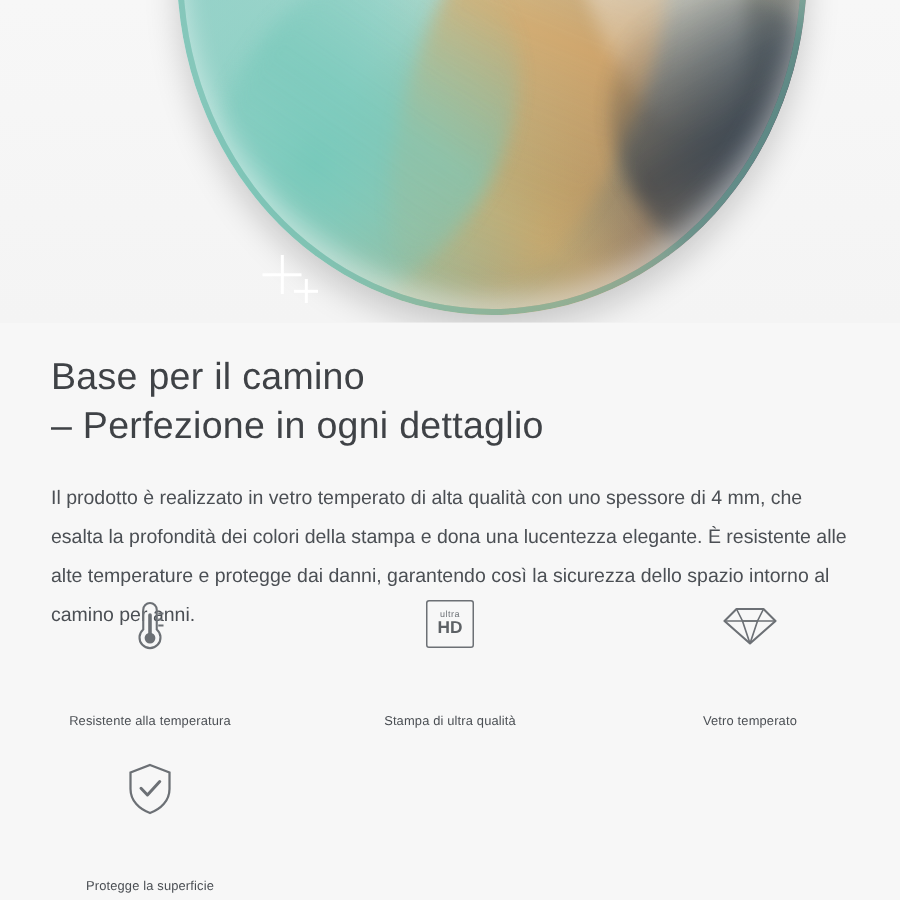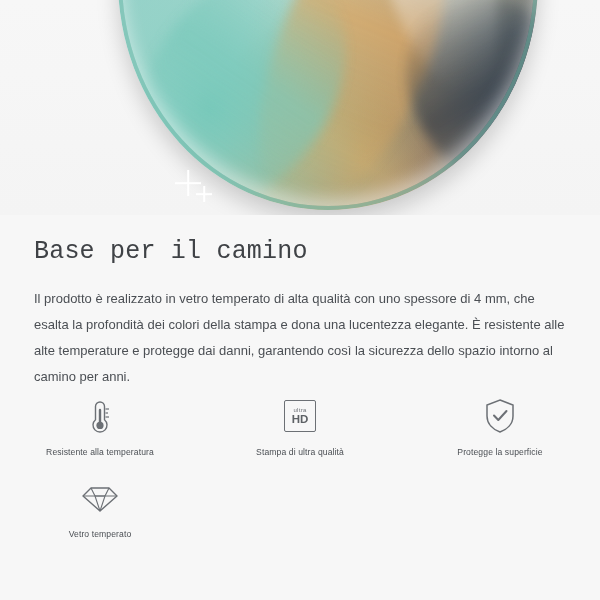--- a/index.html
+++ b/index.html
@@ -98,21 +98,21 @@
   .content {
     position: absolute;
     left: 0;
     top: 215px;
     width: 600px;
     padding: 0 34px;
     box-sizing: border-box;
   }
   .title {
     margin: 20px 0 0 0;
-    font-family: Liberation Mono, monospace;
+    font-family: Liberation Sans, sans-serif;
     font-size: 25px;
     line-height: 1.32;
     color: #3f4246;
     font-weight: 400;
     letter-spacing: .2px;
   }
   .title .line2 { display: block; }
   .desc {
     margin: 18px 0 0 0;
     font-size: 13px;
@@ -129,20 +129,21 @@
     width: 600px;
     display: grid;
     grid-template-columns: repeat(3, 1fr);
     row-gap: 18px;
   }
   .feature {
     display: flex;
     flex-direction: column;
     align-items: center;
     justify-content: flex-start;
+    gap: 28px;
   }
   .feature .ico {
     height: 46px;
     display: flex;
     align-items: center;
     justify-content: center;
   }
   .feature .cap {
     margin-top: 8px;
     font-size: 8.6px;
@@ -179,20 +180,21 @@
       <div class="glass-streak s4"></div>
       <div class="glass-edge"></div>
     </div>
     <div class="sparkle sp1"></div>
     <div class="sparkle sp2"></div>
   </div>
 
   <div class="content">
     <h1 class="title">
       <span>Base per il camino</span>
+      <span class="line2">– Perfezione in ogni dettaglio</span>
     </h1>
     <p class="desc">Il prodotto è realizzato in vetro temperato di alta qualità con uno spessore di 4 mm, che esalta la profondità dei colori della stampa e dona una lucentezza elegante. È resistente alle alte temperature e protegge dai danni, garantendo così la sicurezza dello spazio intorno al camino per anni.</p>
   </div>
 
   <div class="features">
 
     <div class="feature">
       <div class="ico">
         <svg width="34" height="40" viewBox="0 0 34 40">
           <path d="M17 6 a4.5 4.5 0 0 1 4.5 4.5 v13.2 a7 7 0 1 1 -9 0 V10.5 A4.5 4.5 0 0 1 17 6 z" fill="none" stroke="#6c7075" stroke-width="1.4"></path>
@@ -211,37 +213,37 @@
         <div class="hd-box">
           <span class="u">ultra</span>
           <span class="h">HD</span>
         </div>
       </div>
       <div class="cap">Stampa di ultra qualità</div>
     </div>
 
     <div class="feature">
       <div class="ico">
-        <svg width="36" height="40" viewBox="0 0 36 40">
-          <path d="M18 4 L31 9 V20 C31 28 25 33.5 18 36 C11 33.5 5 28 5 20 V9 Z" fill="none" stroke="#6c7075" stroke-width="1.5"></path>
-          <path d="M12 19.5 L16.3 24 L24.5 15" fill="none" stroke="#6c7075" stroke-width="2" stroke-linecap="round" stroke-linejoin="round"></path>
-        </svg>
-      </div>
-      <div class="cap">Protegge la superficie</div>
-    </div>
-
-    <div class="feature">
-      <div class="ico">
         <svg width="40" height="34" viewBox="0 0 40 34">
           <path d="M11 7 H29 L37 15 L20 30 L3 15 Z" fill="none" stroke="#6c7075" stroke-width="1.4" stroke-linejoin="round"></path>
           <path d="M3 15 H37" stroke="#6c7075" stroke-width="1.1"></path>
           <path d="M11 7 L15 15 L20 30" fill="none" stroke="#6c7075" stroke-width="1.1"></path>
           <path d="M29 7 L25 15 L20 30" fill="none" stroke="#6c7075" stroke-width="1.1"></path>
           <path d="M15 15 H25" stroke="#6c7075" stroke-width="1.1"></path>
         </svg>
       </div>
       <div class="cap">Vetro temperato</div>
     </div>
 
+    <div class="feature">
+      <div class="ico">
+        <svg width="36" height="40" viewBox="0 0 36 40">
+          <path d="M18 4 L31 9 V20 C31 28 25 33.5 18 36 C11 33.5 5 28 5 20 V9 Z" fill="none" stroke="#6c7075" stroke-width="1.5"></path>
+          <path d="M12 19.5 L16.3 24 L24.5 15" fill="none" stroke="#6c7075" stroke-width="2" stroke-linecap="round" stroke-linejoin="round"></path>
+        </svg>
+      </div>
+      <div class="cap">Protegge la superficie</div>
+    </div>
+
 
 
   </div>
 </div>
 
 </body></html>

